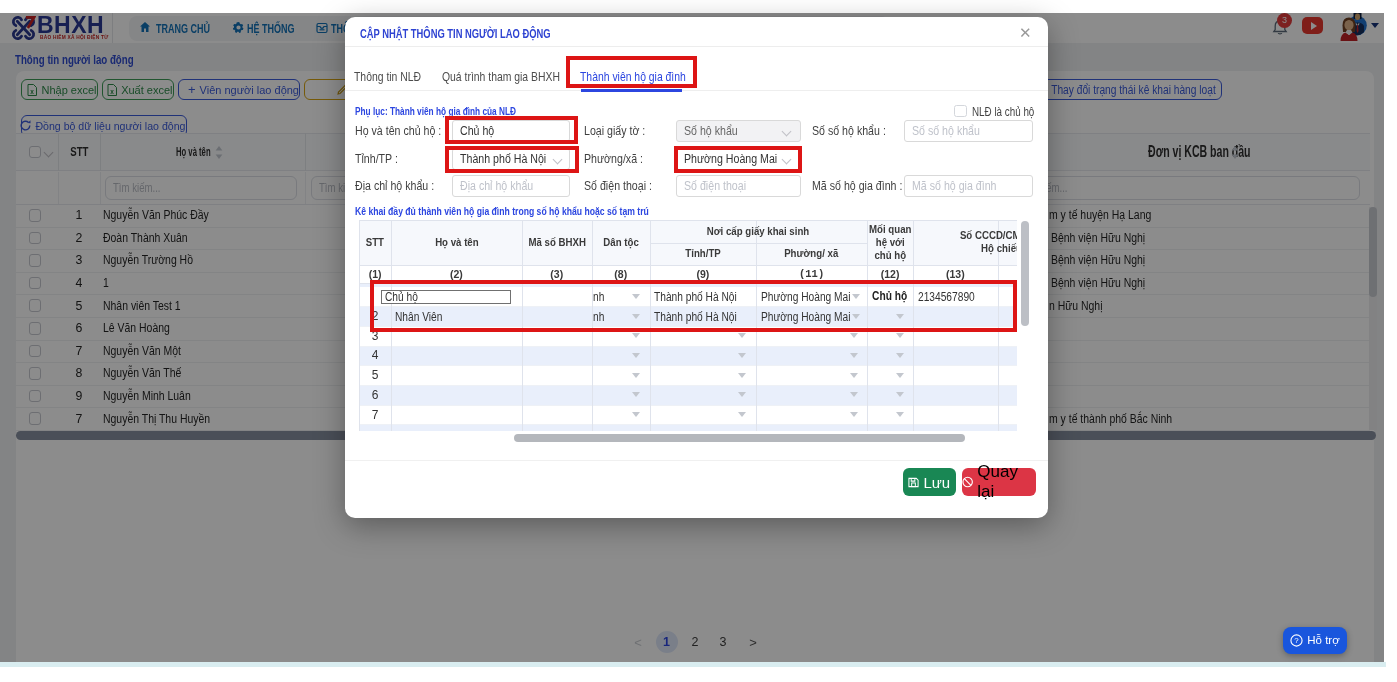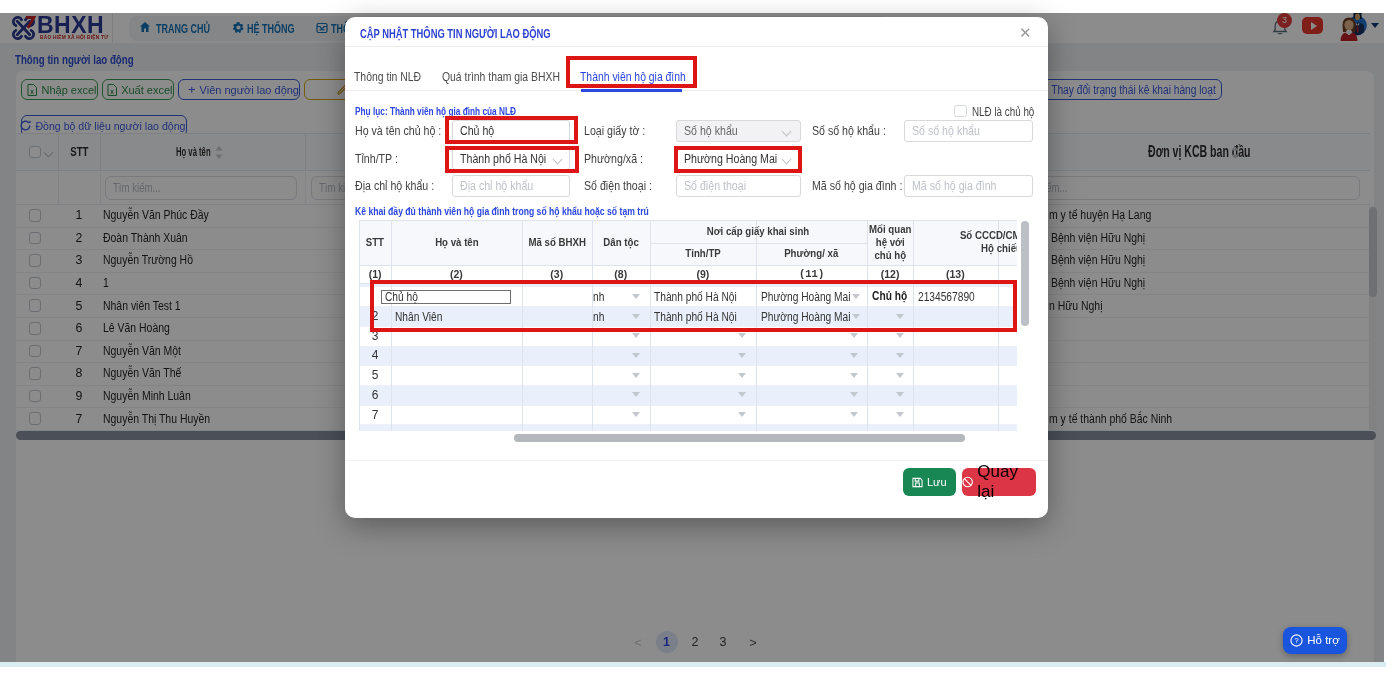--- a/index.html
+++ b/index.html
@@ -439,21 +439,21 @@
 
   <div class="ab" style="left:0;top:443px;width:703px;height:1px;background:#f0f0f0;"></div>
   <div class="ab" style="left:558px;top:451px;width:52.5px;height:28px;background:#198754;border-radius:6px;display:flex;align-items:center;justify-content:center;gap:4px;">
     <svg width="11" height="11" viewBox="0 0 12 12">
         <g fill="none" stroke="#fff" stroke-width="1.1">
           <path d="M1 1.5 L9 1.5 L11 3.5 L11 10.5 L1 10.5 Z"></path>
           <path d="M3.5 1.5 L3.5 4.5 L7.5 4.5 L7.5 1.5"></path>
           <rect x="4" y="6.5" width="4" height="4"></rect>
         </g>
       </svg>
-    <span style="color:#fff;font-size:11px;">Lưu</span>
+    <span style="color:#fff;font-size:15px;">Lưu</span>
     </div>
   <div class="ab" style="left:617px;top:451px;width:74px;height:28px;background:#dc3545;border-radius:6px;display:flex;align-items:center;justify-content:center;gap:4px;">
     <svg width="12" height="12" viewBox="0 0 12 12">
         <circle cx="6" cy="6" r="5" fill="none" stroke="#fff" stroke-width="1.2"></circle>
         <path d="M2.5 2.5 L9.5 9.5" stroke="#fff" stroke-width="1.2"></path>
       </svg>
     <span style="color:#000000;font-size:17px;">Quay lại</span>
     </div>
 </div>
 

